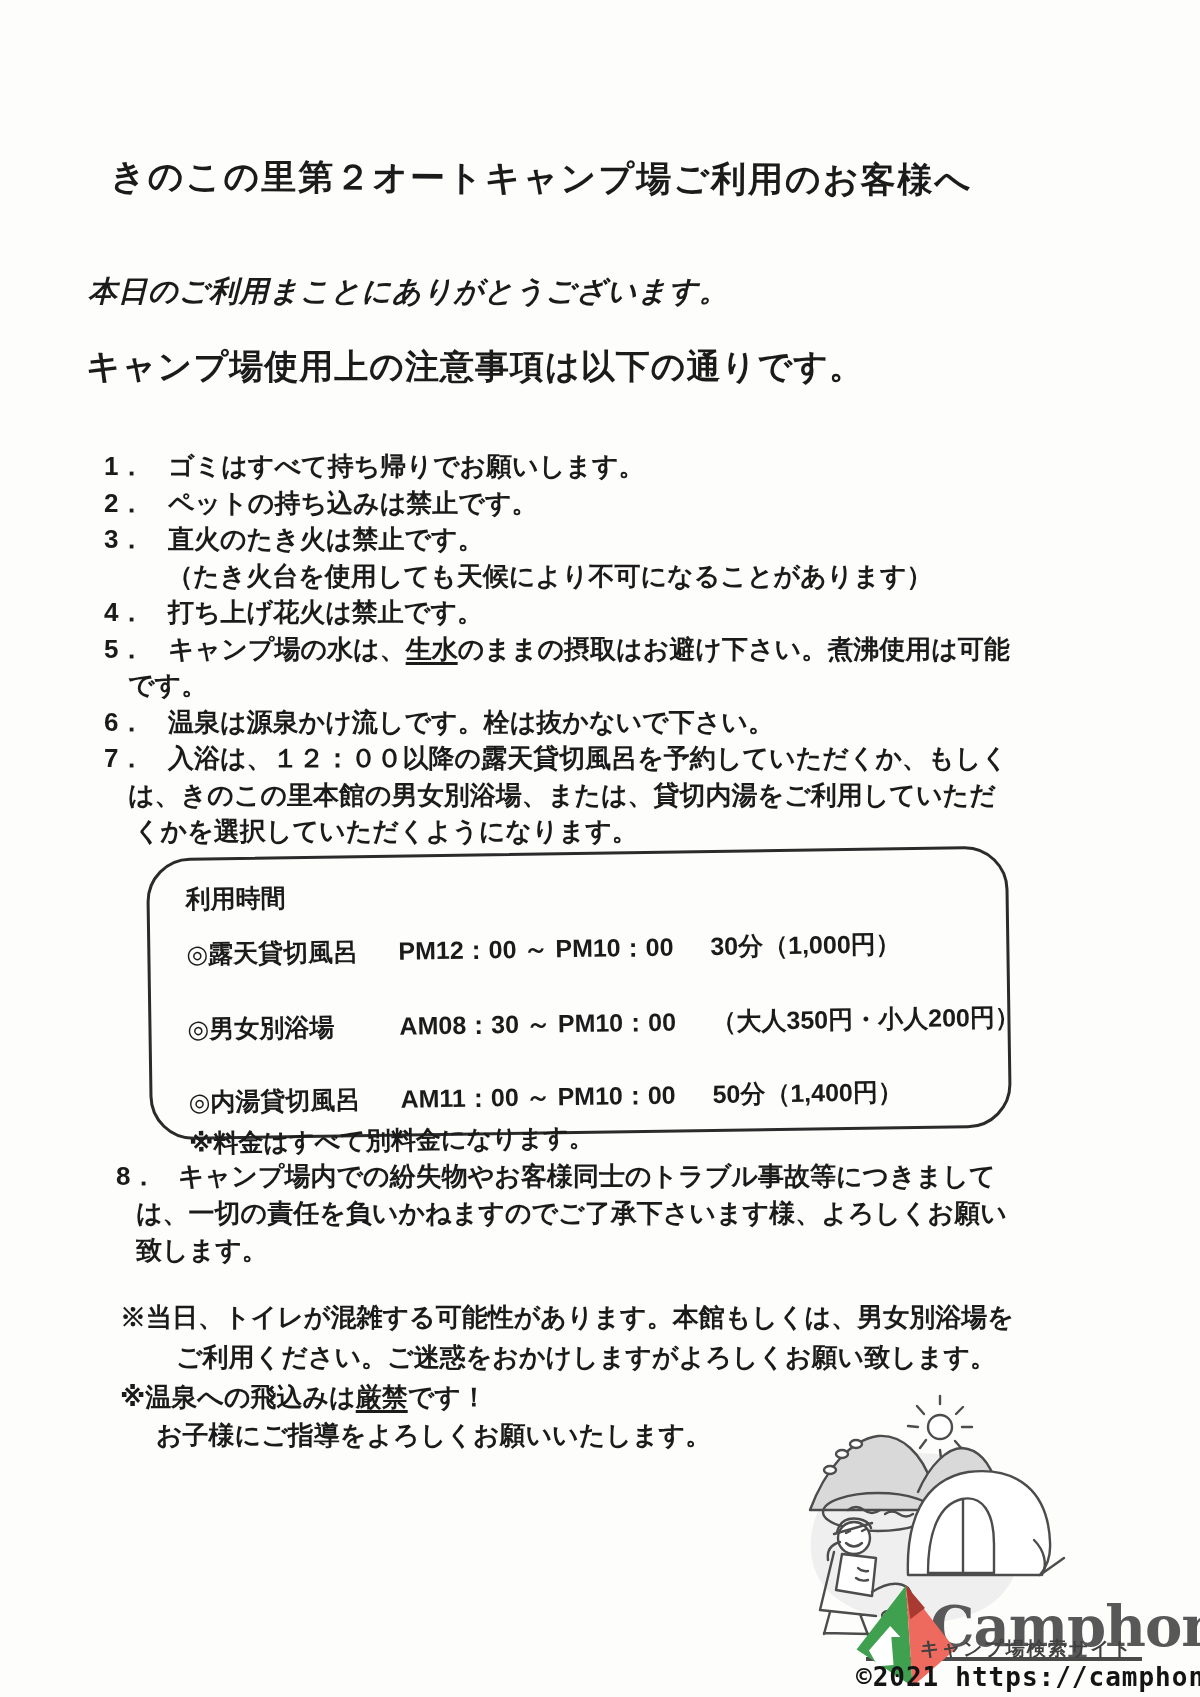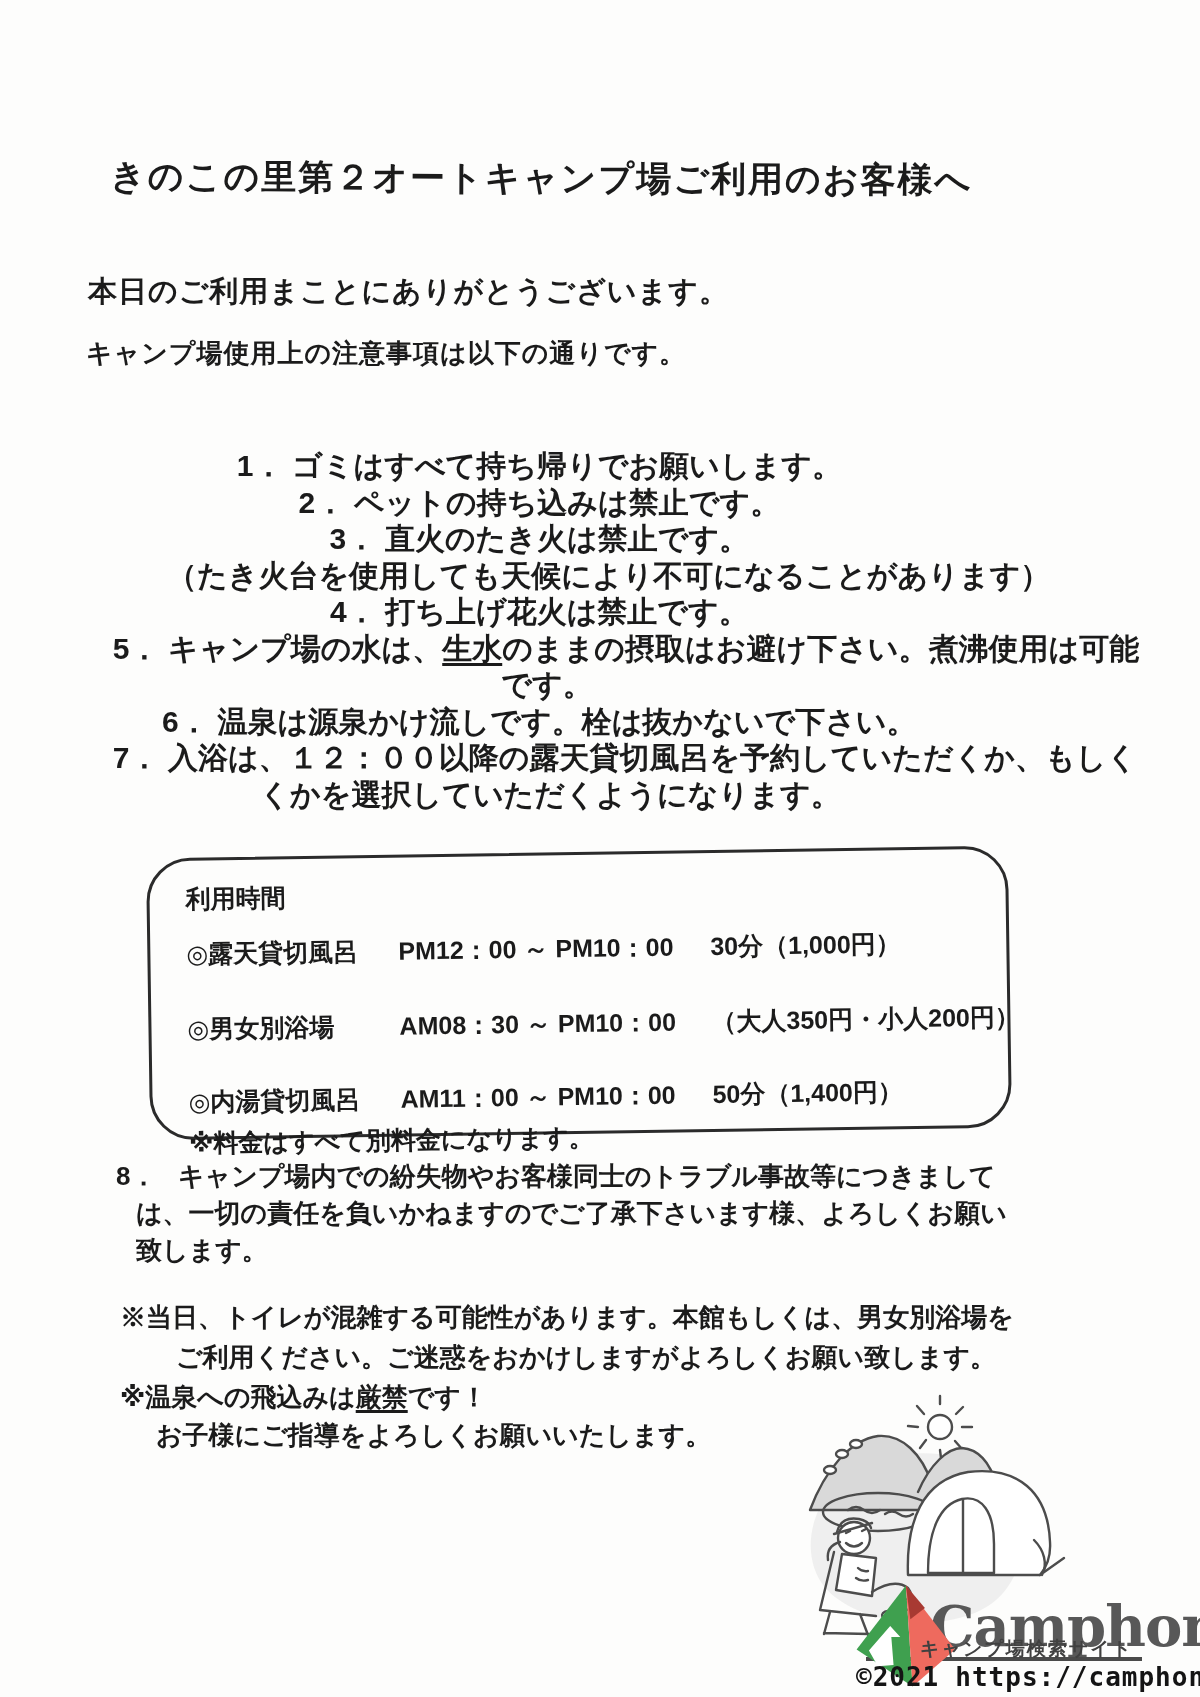--- a/index.html
+++ b/index.html
@@ -4,24 +4,24 @@
 <style>
   html,body { margin:0; padding:0; background:#ffffff; }
   .page {
     position:relative; width:1200px; height:1697px; margin:0 auto;
     background:#fdfdfc; overflow:hidden;
     font-family:"Liberation Sans","DejaVu Sans",sans-serif;
     color:#1b1b1b; font-weight:700;padding-left:24px;
   }
   .abs { position:absolute; }
   .title { left:110px; top:155px; font-size:35px; letter-spacing:2px; transform:rotate(0.25deg); white-space:nowrap; }
-  .greeting { left:88px; top:272px; font-size:29px; letter-spacing:1px; white-space:nowrap; }
-  .intro { left:86px; top:336px; font-size:26px; letter-spacing:1px; white-space:nowrap; }
+  .greeting { left:88px; top:272px; font-size:29px; letter-spacing:1px; white-space:nowrap;font-style:italic; }
+  .intro { left:86px; top:344px; font-size:34px; letter-spacing:1px; white-space:nowrap; }
 
-  .rules { left:0; top:448px; width:966px; font-size:30px; line-height:36.5px;text-align:center; }
+  .rules { left:0; top:448px; width:966px; font-size:26px; line-height:36.5px; }
   .r { padding-left:104px; white-space:nowrap; }
   .r .n { display:inline-block; width:64px; }
   .c1 { padding-left:128px; }
   .c2 { padding-left:134px; }
   .c-deep { padding-left:167px; }
   .u { text-decoration:underline; text-decoration-thickness:2.5px; text-underline-offset:4px; }
 
   .bath-box {
     left:148px; top:852px; width:862px; height:282px;
     border:3px solid #2b2b2b; border-radius:44px;
@@ -77,20 +77,21 @@
   <div class="abs rules">
     <div class="r"><span class="n">1．</span><span>ゴミはすべて持ち帰りでお願いします。</span></div>
     <div class="r"><span class="n">2．</span><span>ペットの持ち込みは禁止です。</span></div>
     <div class="r"><span class="n">3．</span><span>直火のたき火は禁止です。</span></div>
     <div class="r c-deep">（たき火台を使用しても天候により不可になることがあります）</div>
     <div class="r"><span class="n">4．</span><span>打ち上げ花火は禁止です。</span></div>
     <div class="r"><span class="n">5．</span><span><span>キャンプ場の水は、</span><span class="u">生水</span><span>のままの摂取はお避け下さい。煮沸使用は可能</span></span></div>
     <div class="r c1">です。</div>
     <div class="r"><span class="n">6．</span><span>温泉は源泉かけ流しです。栓は抜かないで下さい。</span></div>
     <div class="r"><span class="n">7．</span><span>入浴は、１２：００以降の露天貸切風呂を予約していただくか、もしく</span></div>
+    <div class="r c1">は、きのこの里本館の男女別浴場、または、貸切内湯をご利用していただ</div>
     <div class="r c2">くかを選択していただくようになります。</div>
   </div>
 
   <div class="abs bath-box">
     <div class="box-heading">利用時間</div>
     <div class="bath-row row-1">
       <span class="bath-label">◎露天貸切風呂</span><span class="bath-time">PM12：00 ～ PM10：00</span><span class="bath-price">30分（1,000円）</span>
     </div>
     <div class="bath-row row-2">
       <span class="bath-label">◎男女別浴場</span><span class="bath-time">AM08：30 ～ PM10：00</span><span class="bath-price">（大人350円・小人200円）</span>

